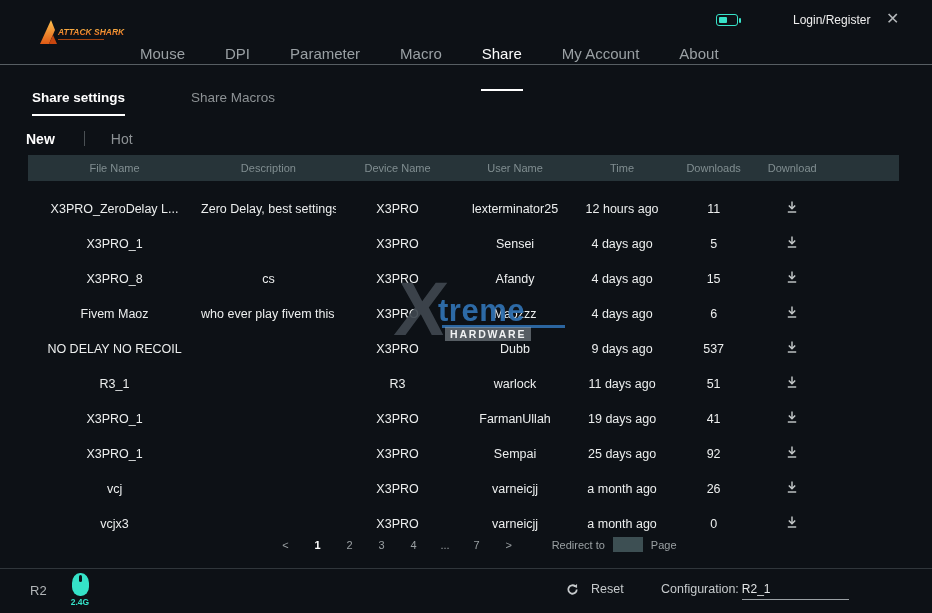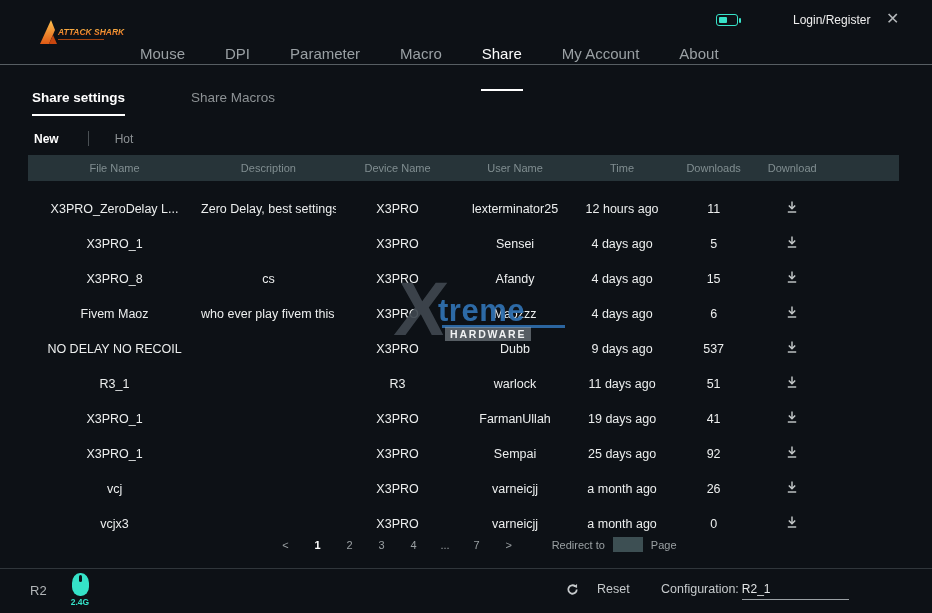--- a/index.html
+++ b/index.html
@@ -24,21 +24,21 @@
   .battery::after { content:""; position:absolute; right:-4px; top:2.5px; width:2.5px; height:5px;
              background:#38e2c8; border-radius:1px; }
   .battery-fill { position:absolute; left:2px; top:2px; bottom:2px; width:42%; background:#38e2c8; border-radius:1px; }
   .login { position:absolute; left:793px; top:13px; font-size:12px; color:#efefef; cursor:pointer; }
   .close-btn { position:absolute; left:886px; top:9px; font-size:16px; color:#b4b8bb; cursor:pointer; line-height:20px; }
 
   
   .subtabs { position:absolute; left:32px; top:90px; display:flex; gap:66px; font-size:13.5px; }
   .subtab { color:#8d9295; cursor:pointer; padding-bottom:9px; }
   .subtab.active { color:#ffffff; font-weight:bold; border-bottom:2px solid #ffffff; }
-  .filters { position:absolute; left:34px; top:131px; display:flex; align-items:center; font-size:12px; }
+  .filters { position:absolute; left:26px; top:131px; display:flex; font-size:14px; }
   .filter { cursor:pointer; color:#8d9295; }
   .filter.active { color:#ffffff; font-weight:bold; }
   .filter-divider { width:1px; height:15px; background:#4a5054; margin:0 26px 0 29px; }
 
   
   .table { position:absolute; left:28px; top:155px; width:871px; }
   .thead { display:flex; align-items:center; height:26px; background:#273439;
            font-size:11px; color:#818e91; padding-right:4%; }
   .trow { display:flex; align-items:flex-end; height:35px; font-size:12.5px; color:#eceeee; padding-right:4%; }
   .cell { text-align:center; overflow:hidden; white-space:nowrap; }
@@ -64,21 +64,21 @@
                     color:#e8eaea; font-size:11px; text-align:center; }
 
   
   .footer { position:absolute; left:0; top:568px; width:100%; height:37px; border-top:1px solid #30363b; }
   .device-label { position:absolute; left:30px; top:14px; font-size:13px; color:#b2b6b8; }
   .mouse-widget { position:absolute; left:68px; top:4px; width:24px; text-align:center; }
   .mouse-body { position:relative; width:17px; height:23px; margin:0 auto; background:#35e2c8;
                 border-radius:8px 8px 8px 8px / 10px 10px 9px 9px; }
   .mouse-wheel { position:absolute; left:7px; top:2px; width:3px; height:7px; background:#0d1116; border-radius:2px; }
   .conn-label { display:block; margin-top:1px; font-size:8.5px; font-weight:bold; color:#35e2c8; }
-  .reset-btn { position:absolute; left:566px; top:13px; display:flex; align-items:center; gap:18px;
+  .reset-btn { position:absolute; left:566px; top:13px; display:flex; align-items:center; gap:12px;
                font-size:12.5px; color:#c6cacc; cursor:pointer; }
   .config { position:absolute; left:661px; top:13px; display:flex; align-items:flex-start; font-size:12.5px; color:#c6cacc; }
   .config-value { display:inline-block; width:107px; margin-left:3px; text-align:left; color:#e4e6e7;
                   border-bottom:1px solid #9aa0a4; padding-bottom:3px; font-size:12px; cursor:pointer; }
 
   
   .watermark { position:absolute; left:396px; top:282px; width:175px; height:66px; z-index:5; pointer-events:none; }
   .wm-x { position:absolute; left:0; top:-9px; font-size:76px; line-height:72px; font-weight:bold;
           color:#3f474f; transform:skewX(-6deg); opacity:0.92; }
   .wm-treme { position:absolute; left:42px; top:11px; font-size:31px; font-weight:bold;

